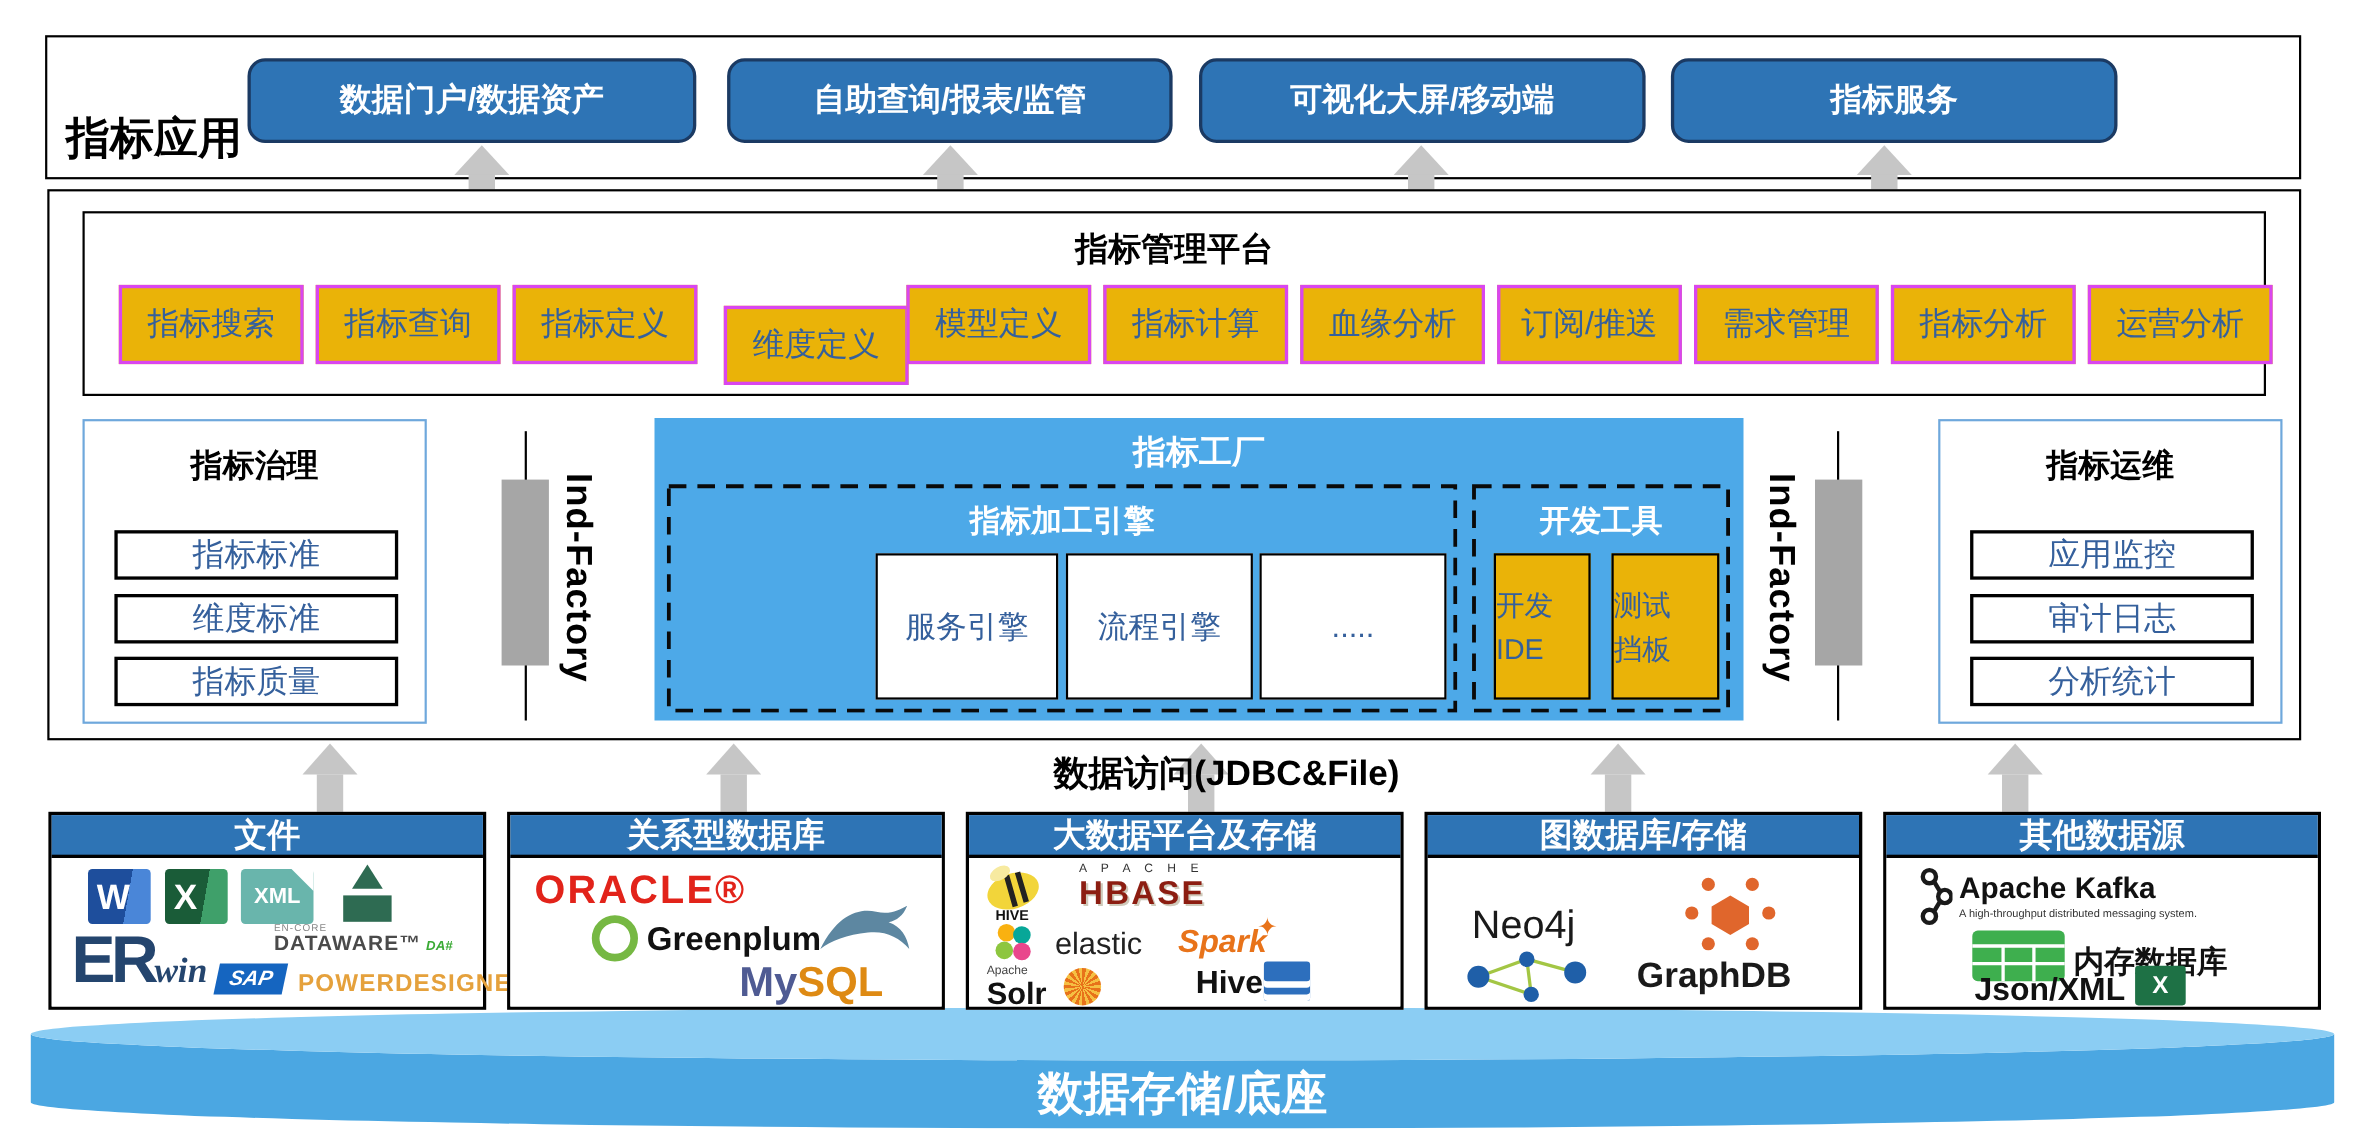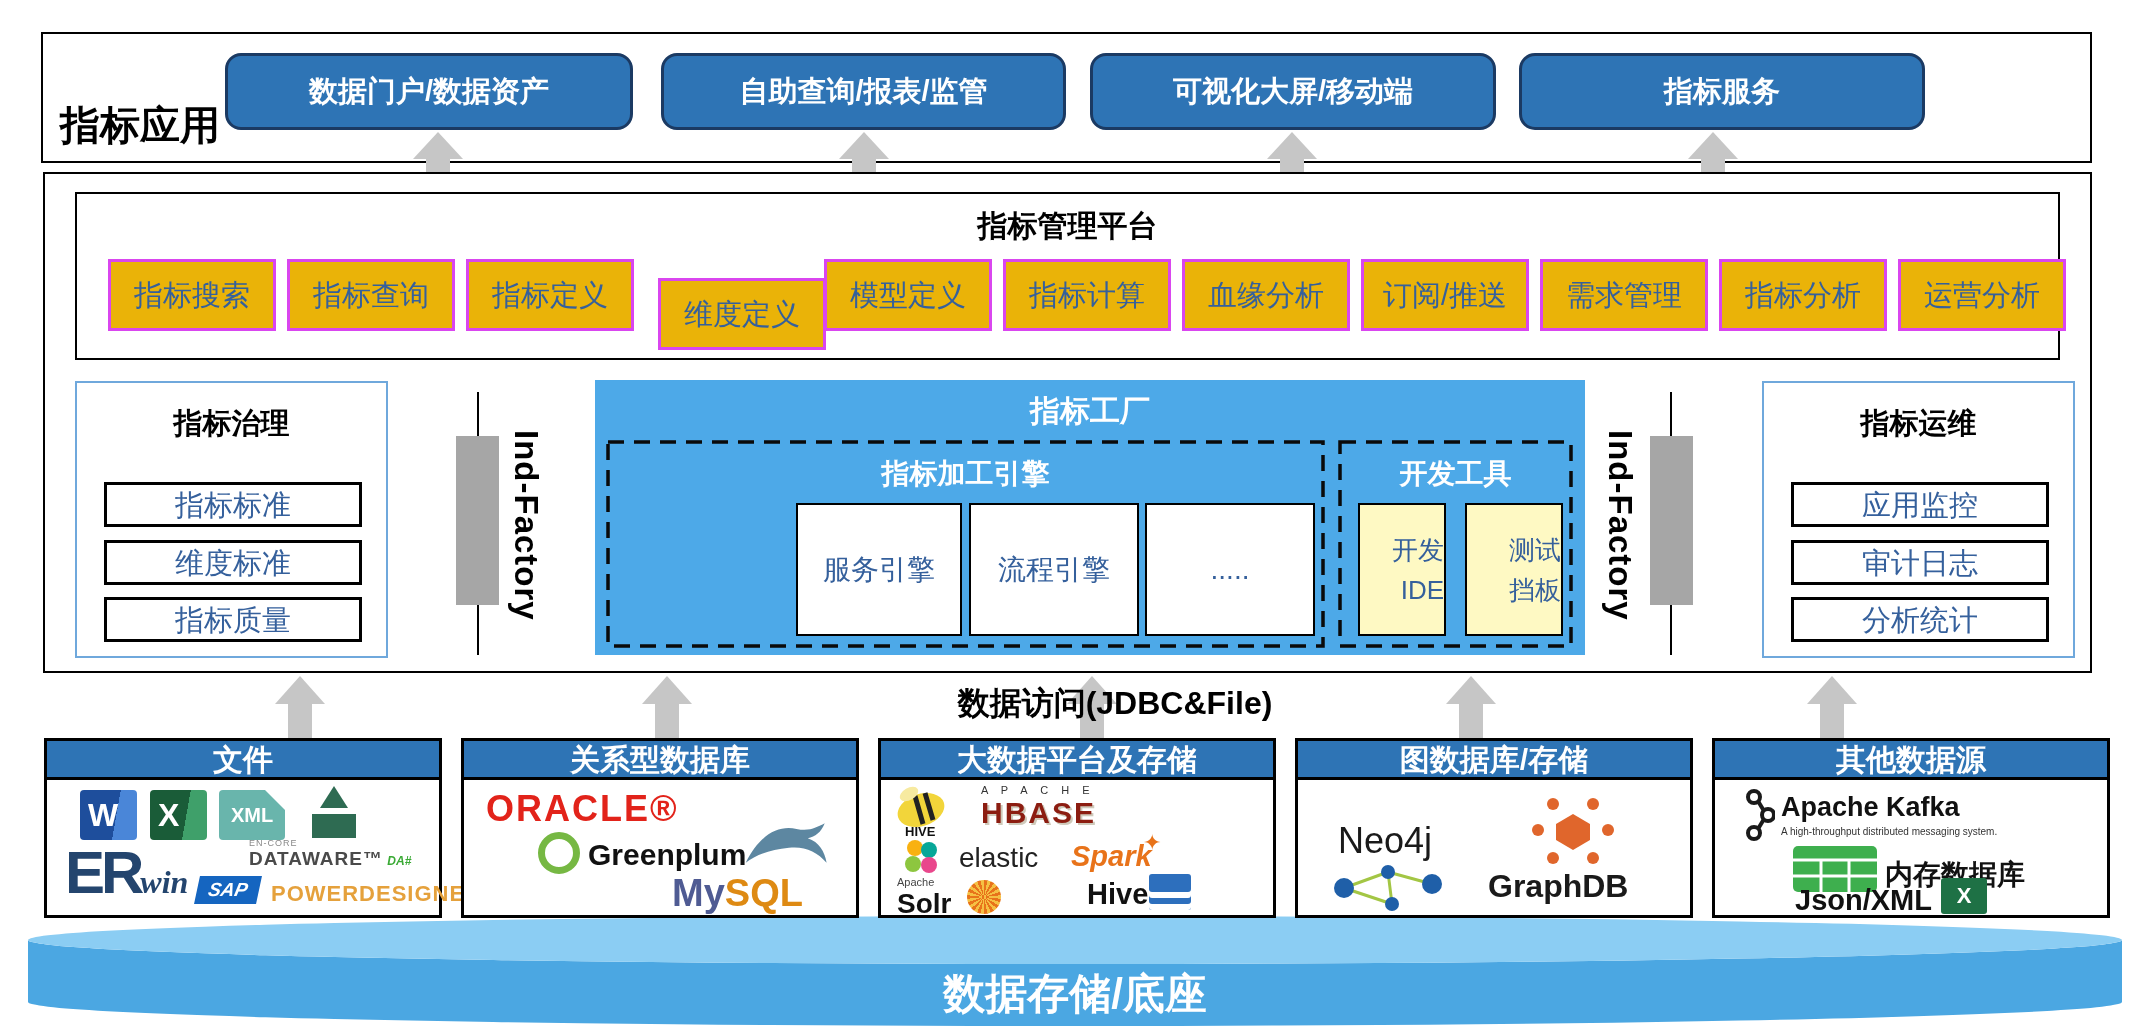--- a/index.html
+++ b/index.html
@@ -9,21 +9,21 @@
   .outline { border:2px solid #000; background:#fff; }
   .btn { background:#2e74b5; border:3px solid #1b3a63; border-radius:16px; color:#fff; font-weight:bold; font-size:29px; text-align:center; line-height:71px; }
   .arrow { position:absolute; }
   .arrow .head { width:0; height:0; border-left:25px solid transparent; border-right:25px solid transparent; border-bottom:27px solid #c6c6c6; margin:0 auto; }
   .arrow .tail { width:24px; background:#c6c6c6; margin:0 auto; }
   .mgmt-item { position:absolute; top:259px; width:168px; height:72px; border:3px solid #d946ef; background:#eab308; color:#35609c; font-size:29px; text-align:center; line-height:66px; }
   .side-panel { position:absolute; top:381px; width:313px; height:277px; border:2px solid #6fa8dc; background:#fff; }
   .side-title { position:absolute; top:21px; left:0; width:100%; text-align:center; font-size:29px; font-weight:bold; color:#000; }
   .side-item { position:absolute; left:27px; width:258px; height:45px; border:3px solid #000; background:#fff; color:#35609c; font-size:29px; text-align:center; line-height:40px; }
   .engine-box { position:absolute; top:503px; height:133px; background:#fff; border:2px solid #000; color:#35609c; font-size:28px; text-align:center; line-height:129px; }
-  .ide-box { position:absolute; top:503px; height:133px; background:#fef9c3; border:2px solid #000; color:#35609c; font-size:26px; text-align:right; white-space:pre-line; line-height:40px; padding-top:25px; }
+  .ide-box { position:absolute; top:503px; height:133px; background:#eab308; border:2px solid #000; color:#35609c; font-size:26px; text-align:left; white-space:pre-line; line-height:40px; padding-top:25px; }
   .vline { position:absolute; top:392px; width:2px; height:263px; background:#000; }
   .gbar { position:absolute; top:436px; width:43px; height:169px; background:#a6a6a6; }
   .indfactory { position:absolute; top:423px; height:205px; writing-mode:vertical-rl; font-size:33px; font-weight:bold; color:#000; text-align:center; letter-spacing:1px; }
   .src-box { position:absolute; top:738px; width:398px; height:180px; border:3px solid #000; background:#fff; }
   .src-head { height:39px; background:#2e74b5; border-bottom:3px solid #000; color:#fff; font-weight:bold; font-size:30px; text-align:center; line-height:37px; }
   .src-body { position:relative; height:135px; background:#fff; }
   .dash-label { position:absolute; top:455px; font-size:28px; font-weight:bold; color:#fff; text-align:center; }
 </style>
 </head>
 <body>

